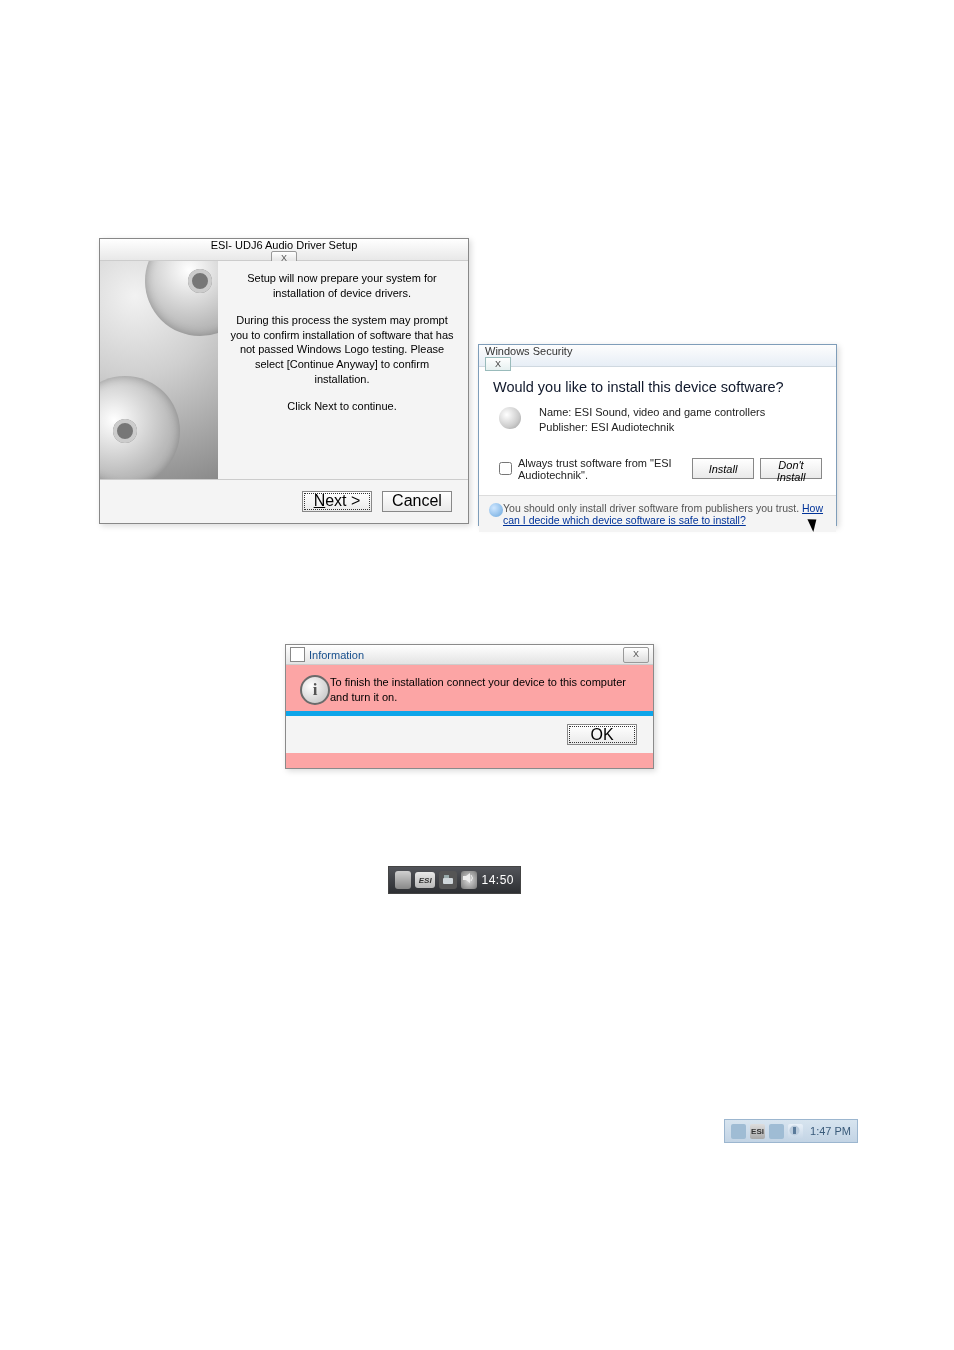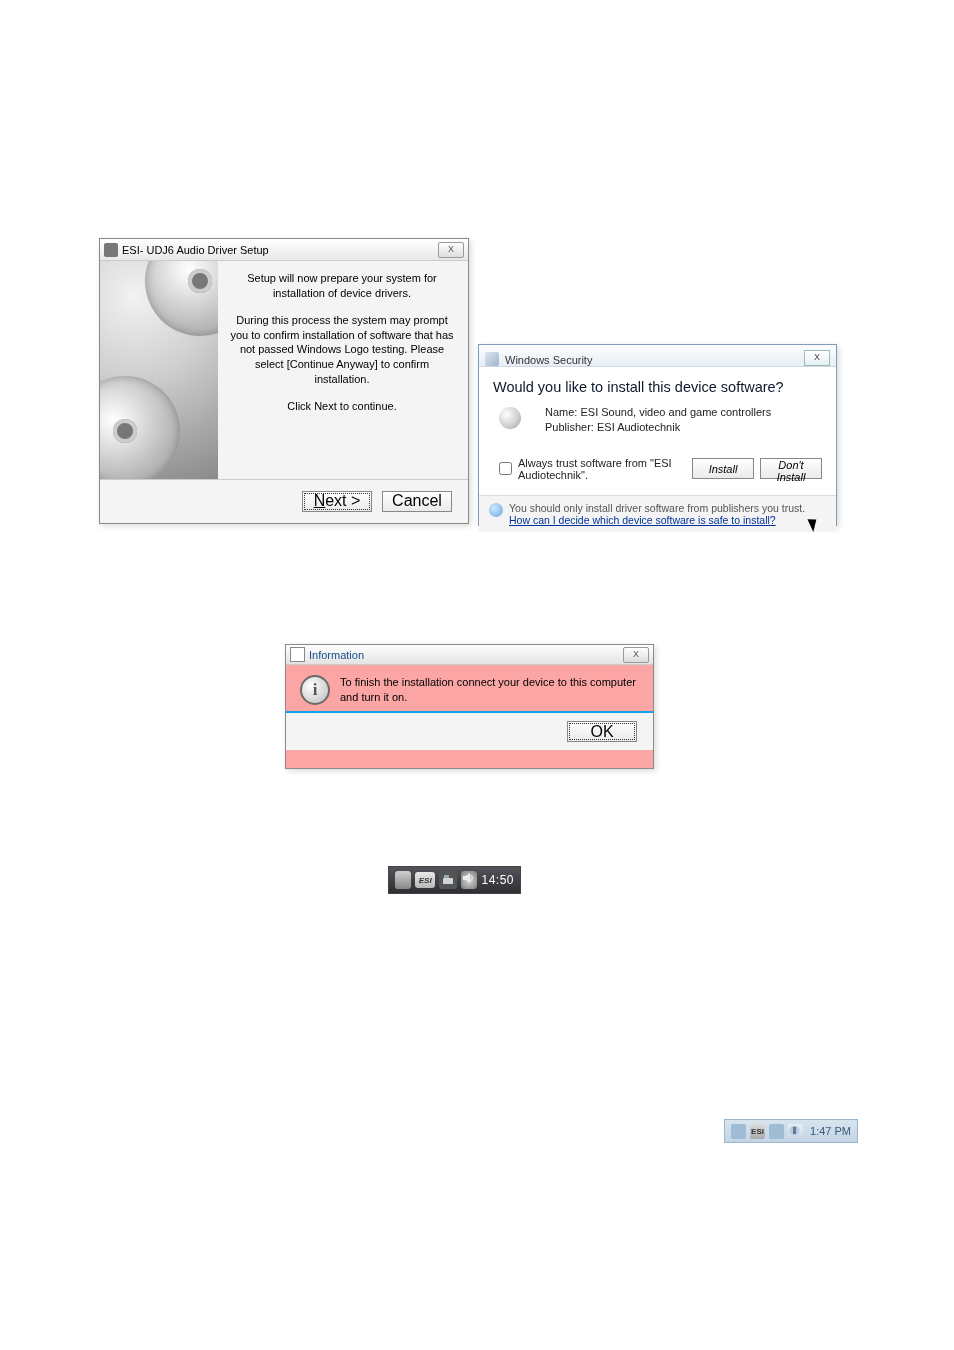--- a/index.html
+++ b/index.html
@@ -30,20 +30,21 @@
   }
   .setup-titlebar {
     height: 22px;
     background: linear-gradient(#ffffff,#e8e8e8);
     border-bottom: 1px solid #ccc;
     display: flex;
     align-items: center;
     font-size: 11px;
     padding: 0 4px;
     box-sizing: border-box;
+    flex-direction: column;
   }
   .setup-titlebar .app-icon {
     width: 14px; height: 14px; margin-right: 4px;
     background: #777;
     border-radius: 2px;
   }
   .setup-titlebar .spacer { flex: 1; }
   .close-btn {
     width: 24px; height: 14px;
     border: 1px solid #999;
@@ -123,43 +124,44 @@
     height: 180px;
     border: 1px solid #7f9db9;
     background: #ffffff;
     box-shadow: 2px 2px 6px rgba(0,0,0,0.15);
   }
   .sec-title {
     height: 22px;
     background: linear-gradient(#fdfdfd,#e7eef6);
     border-bottom: 1px solid #cfd8e0;
     display: flex;
-    align-items: flex-end;
+    align-items: flex-start;
     padding: 0 6px;
     box-sizing: border-box;
+    flex-direction: column;
   }
   .sec-title .shield {
     width: 14px; height: 14px;
     border-radius: 2px;
     background: linear-gradient(135deg,#e0e6ee,#9db4cf);
     margin-right: 6px;
   }
   .sec-title .lbl { font-size: 11px; color: #333; flex:1;}
   .sec-title .x { width: 24px; height:14px; border:1px solid #9bb; background:linear-gradient(#fff,#e6f0f0); text-align:center; font-size:9px; line-height:12px; color:#444;}
   .sec-body {
     padding: 12px 14px 6px 14px;
   }
   .sec-heading {
     font-size: 14.5px;
     color: #0f172a;
     margin: 0 0 10px 0;
   }
   .sec-info {
     display: flex;
-    gap: 24px;
+    gap: 18px;
     align-items: flex-start;
     margin-bottom: 22px;
     padding-left: 6px;
   }
   .sec-info .disc {
     width: 22px;
     height: 22px;
     border-radius: 50%;
     background: radial-gradient(circle at 35% 35%, #fff, #ccc 60%, #999);
     flex-shrink:0;
@@ -184,21 +186,21 @@
     background: linear-gradient(#fff,#eaeaea);
     cursor: default;
     padding: 0 6px;
     font-style: italic;
   }
   .sec-footer {
     border-top: 1px solid #dcdcdc;
     margin-top: 8px;
     padding: 6px 10px 6px 10px;
     display: flex;
-    gap: 6px;
+    gap: 0;
     font-size: 10.5px;
     color: #555;
     background:#f4f4f4;
   }
   .sec-footer .shield-sm {
     width:14px;height:14px;border-radius:50%;flex-shrink:0;margin-top:1px;
     background: radial-gradient(circle at 35% 35%, #cfe7ff, #6aa7de);
   }
   .sec-footer a { color:#003399; text-decoration: underline; }
   .cursor-arrow {
@@ -232,40 +234,39 @@
     box-sizing: border-box;
     font-size: 11px;
     color: #164e8c;
   }
   .info-title .wi-icon {
     width:13px;height:13px;border:1px solid #888;background:#fff;margin-right:4px;
   }
   .info-title .spacer { flex:1; }
   .info-body {
     display:flex;
-    gap:10px;
     padding:10px 14px 6px 14px;
     align-items:flex-start;
     font-size:11px;
     line-height:1.35;
     color:#000;
   }
   .info-body .info-icon {
     width:26px;height:26px;border-radius:50%;flex-shrink:0;
     background:
      radial-gradient(circle at 35% 35%, #fff, #bcbcbc);
     border:2px solid #6b6b6b;
     position:relative;
   }
   .info-body .info-icon:before{
     content:"i"; position:absolute; left:0; right:0; top:2px; text-align:center;
     font-family:"Georgia",serif; font-weight:bold; font-size:17px; color:#555;
   }
   .info-footer {
-    border-top: 2px solid #0ea5e9;
+    border-top: 5px solid #0ea5e9;
     padding: 8px 16px 8px 0;
     display: flex;
     justify-content: flex-end;
     background:#f4f4f4;
   }
 
   
   .taskbar1 {
     position:absolute;
     left:388px;

